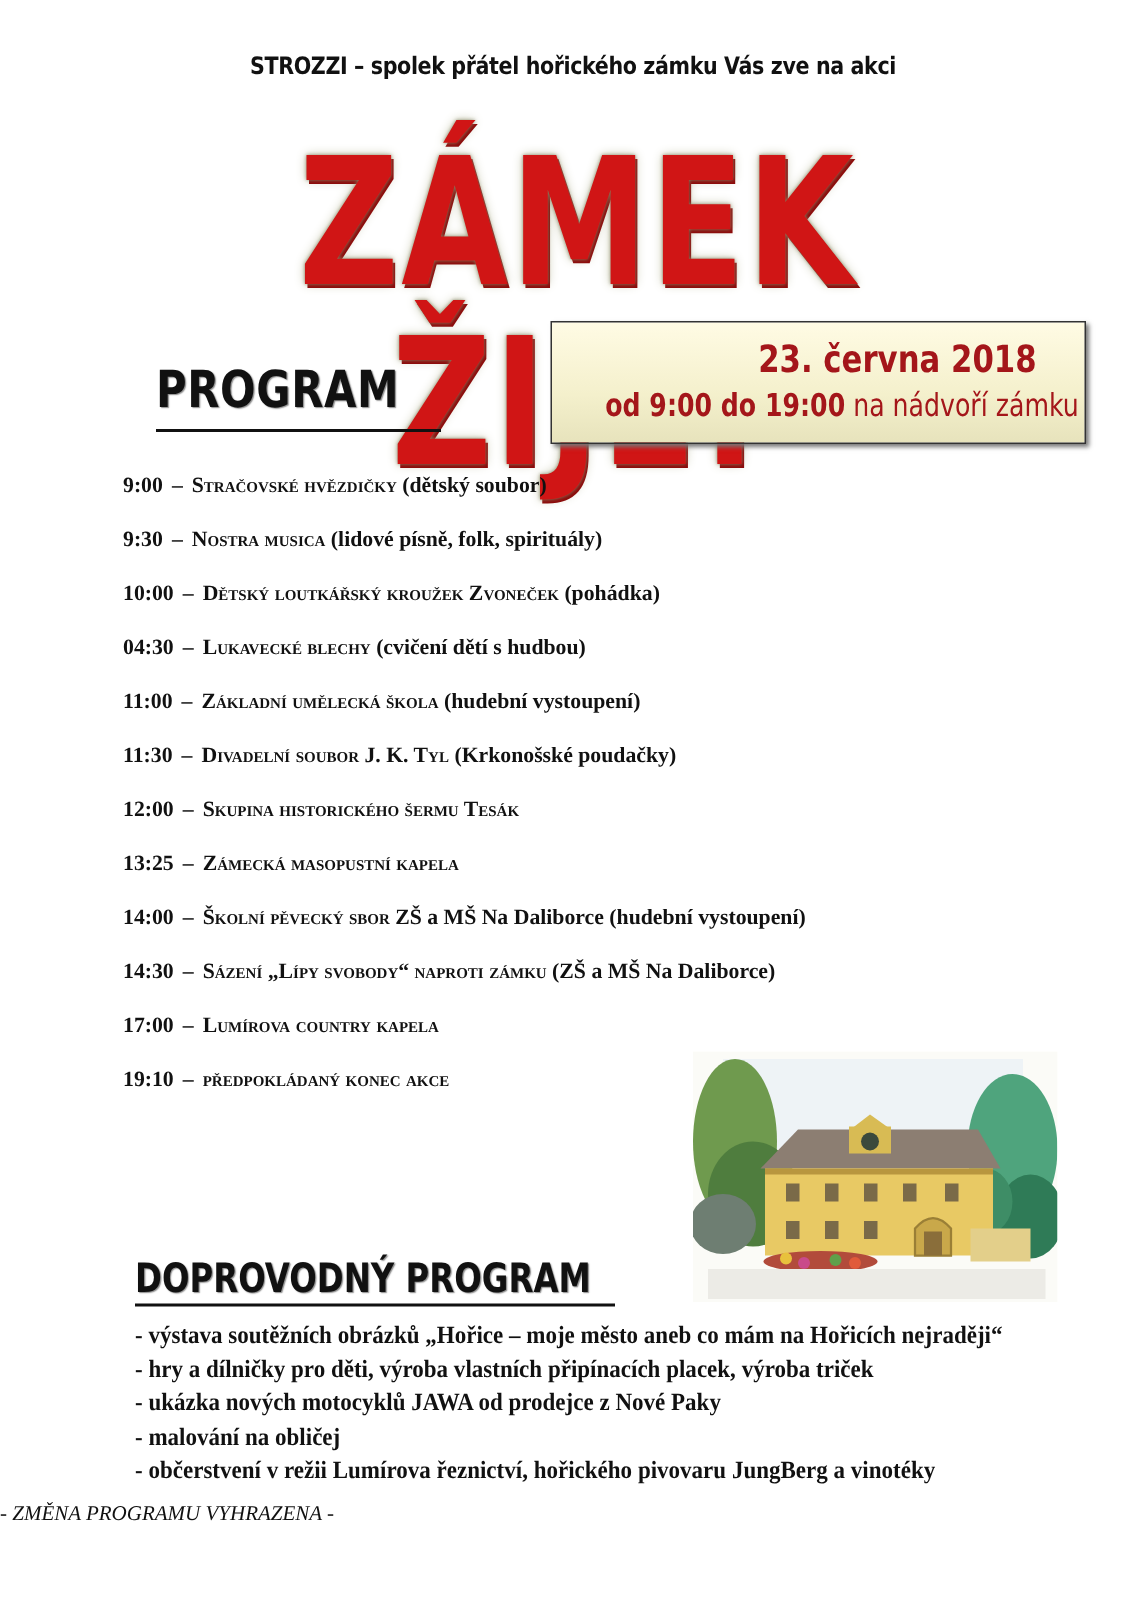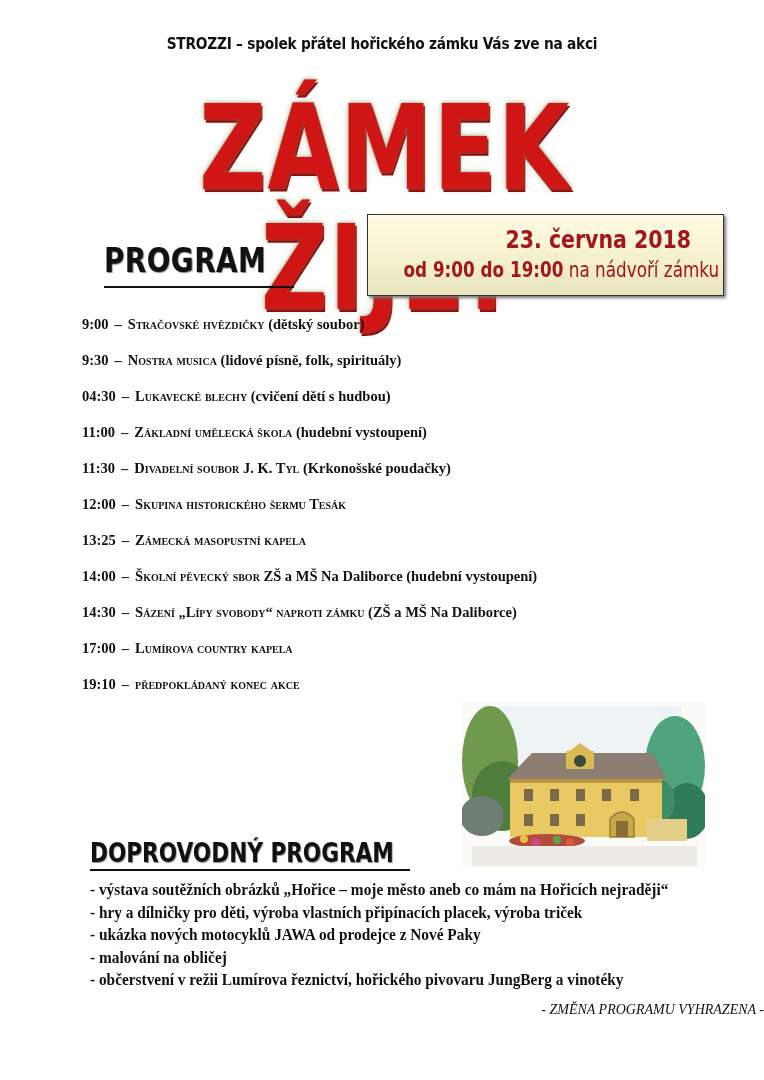--- a/index.html
+++ b/index.html
@@ -41,21 +41,21 @@
   .picture { position: absolute; top: 701px; left: 462px; width: 243px; height: 167px; overflow: hidden; background: #fdfdfb; }
 
   .extra-heading { position: absolute; top: 837px; left: 90px; width: 320px;
     font-family: "DejaVu Sans", sans-serif; font-weight: bold; font-size: 27px; color: #111;
     transform: scaleX(0.80); transform-origin: left; text-shadow: 1px 1px 1px #888; white-space: nowrap; }
   .extra-underline { position: absolute; top: 869px; left: 90px; width: 320px; height: 2px; background: #111; }
 
   .extras { position: absolute; top: 879px; left: 42px; width: 700px; margin-left: 48px; }
   .extras .item { font-size: 16.5px; font-weight: bold; line-height: 22.5px; white-space: nowrap;
     transform: scaleX(0.93); transform-origin: left; }
-  .notice { position: absolute; top: 1002px; left: 0; width: 764px; text-align: right;
+  .notice { position: absolute; top: 1002px; left: 0; width: 764px; text-align: left;
     font-size: 14px; font-style: italic; color: #111; }
 </style>
 </head>
 <body>
 
 <div class="invite">STROZZI – spolek přátel hořického zámku Vás zve na akci</div>
 
 <div class="main-title"><span>ZÁMEK ŽIJE!</span></div>
 
 <div class="program-heading">PROGRAM</div>
@@ -65,20 +65,21 @@
   <div class="date-line">23. června 2018</div>
   <div class="time-line">
     <b>od 9:00 do 19:00</b>
     <span>na nádvoří zámku</span>
   </div>
 </div>
 
 <div class="schedule">
   <div class="row"><span class="t">9:00</span><span class="d">–</span><span class="sc">Stračovské hvězdičky</span> <span class="pl">(dětský soubor)</span></div>
   <div class="row"><span class="t">9:30</span><span class="d">–</span><span class="sc">Nostra musica</span> <span class="pl">(lidové písně, folk, spirituály)</span></div>
+  <div class="row"><span class="t">10:00</span><span class="d">–</span><span class="sc">Dětský loutkářský kroužek Zvoneček</span> <span class="pl">(pohádka)</span></div>
   <div class="row"><span class="t">04:30</span><span class="d">–</span><span class="sc">Lukavecké blechy</span> <span class="pl">(cvičení dětí s hudbou)</span></div>
   <div class="row"><span class="t">11:00</span><span class="d">–</span><span class="sc">Základní umělecká škola</span> <span class="pl">(hudební vystoupení)</span></div>
   <div class="row"><span class="t">11:30</span><span class="d">–</span><span class="sc">Divadelní soubor J. K. Tyl</span> <span class="pl">(Krkonošské poudačky)</span></div>
   <div class="row"><span class="t">12:00</span><span class="d">–</span><span class="sc">Skupina historického šermu Tesák</span> <span class="pl"></span></div>
   <div class="row"><span class="t">13:25</span><span class="d">–</span><span class="sc">Zámecká masopustní kapela</span> <span class="pl"></span></div>
   <div class="row"><span class="t">14:00</span><span class="d">–</span><span class="sc">Školní pěvecký sbor</span> <span class="pl">ZŠ a MŠ Na Daliborce (hudební vystoupení)</span></div>
   <div class="row"><span class="t">14:30</span><span class="d">–</span><span class="sc">Sázení „Lípy svobody“ naproti zámku</span> <span class="pl">(ZŠ a MŠ Na Daliborce)</span></div>
   <div class="row"><span class="t">17:00</span><span class="d">–</span><span class="sc">Lumírova country kapela</span> <span class="pl"></span></div>
   <div class="row"><span class="t">19:10</span><span class="d">–</span><span class="sc">předpokládaný konec akce</span> <span class="pl"></span></div>
 </div>

